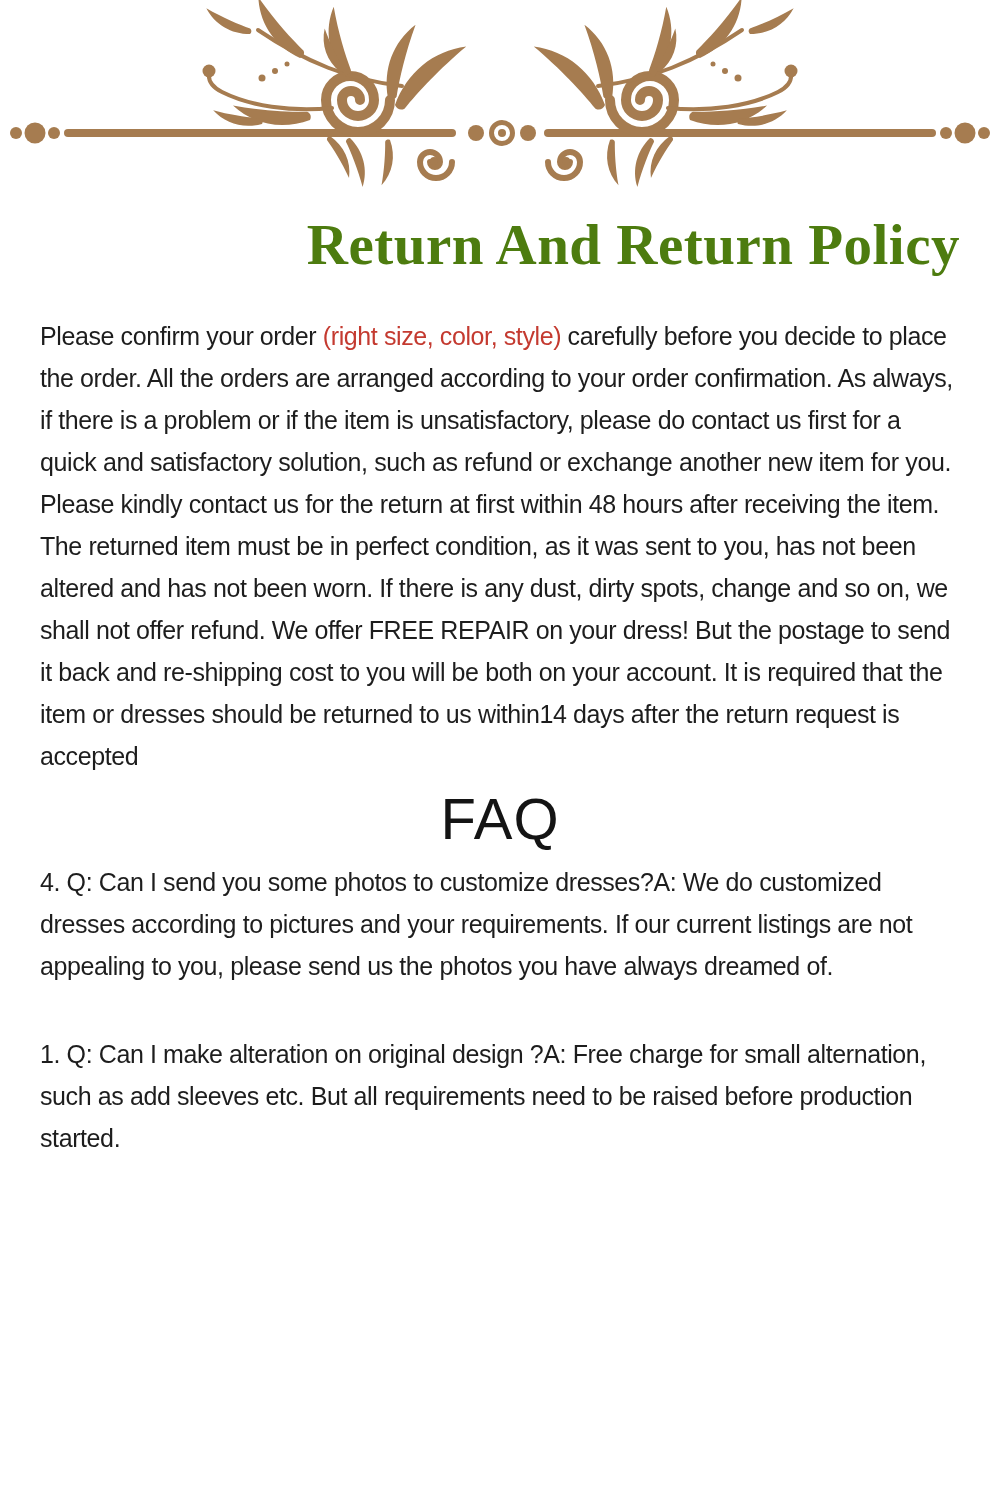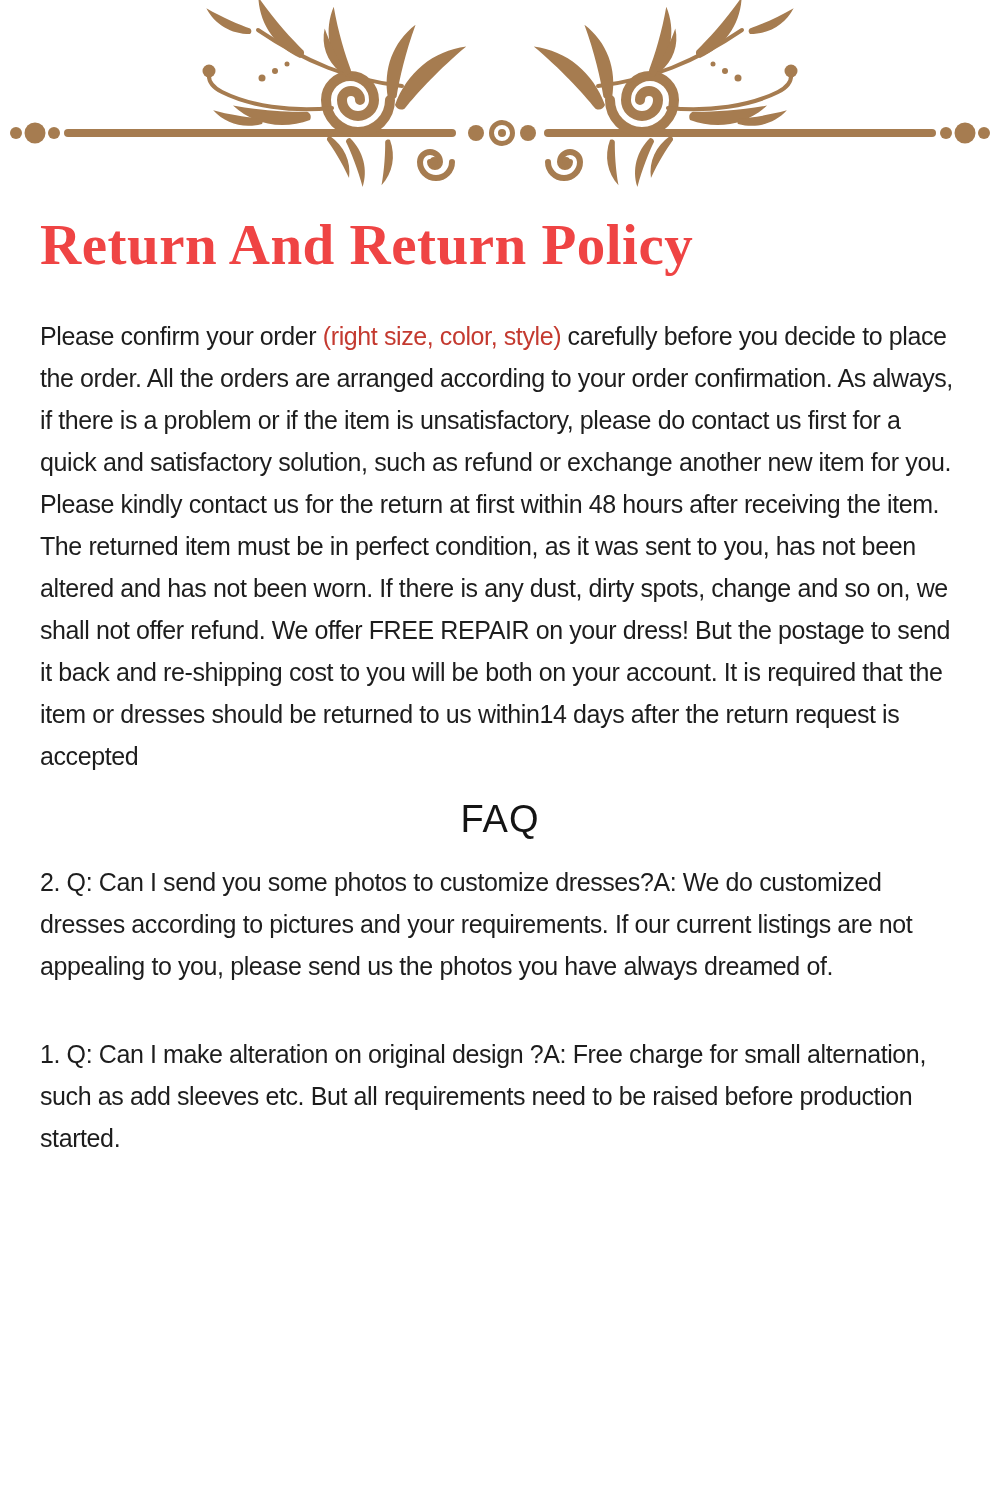--- a/index.html
+++ b/index.html
@@ -19,43 +19,43 @@
     color:var(--text);
   }
   .page{width:1000px;min-height:1509px;overflow:hidden;}
   .ornament{
     width:1000px;height:195px;
     color:var(--ornament);
   }
   .ornament svg{display:block;width:100%;height:100%;}
   h1.title{
     margin:16px 40px 36px 40px;
-    text-align:left;
+    text-align:right;
     font-family:"Liberation Serif","DejaVu Serif",serif;
     font-weight:700;
     font-size:57px;
     line-height:68px;
-    color:#ef4444;
+    color:#4d7c0f;
     letter-spacing:0.5px;
     white-space:nowrap;
   }
   .body-text{
     margin:12px 40px;
     font-size:25px;
     line-height:42px;
     letter-spacing:-0.4px;
     color:var(--text);
     white-space:pre-line;
   }
   .body-text .red{color:var(--accent-red);}
   h2.faq-heading{
     margin:2px 40px 8px 40px;
     text-align:center;
     font-weight:400;
-    font-size:38px;
+    font-size:58px;
     line-height:60px;
     color:#141414;
     letter-spacing:1px;
   }
   .faq-item{margin-bottom:46px;}
   .faq-item:last-child{margin-bottom:0;}
 </style>
 </head>
 <body>
 
@@ -118,16 +118,16 @@
     </svg>
   </div>
 
   <h1 class="title">Return And Return Policy</h1>
 
   <div class="body-text"><span>Please confirm your order </span><span class="red">(right size, color, style)</span><span> carefully before you decide to place the order. All the orders are arranged according to your order confirmation. As always, if there is a problem or if the item is unsatisfactory, please do contact us first for a quick and satisfactory solution, such as refund or exchange another new item for you. Please kindly contact us for the return at first within 48 hours after receiving the item.
 The returned item must be in perfect condition, as it was sent to you, has not been altered and has not been worn. If there is any dust, dirty spots, change and so on, we shall not offer refund. We offer FREE REPAIR on your dress! But the postage to send it back and re-shipping cost to you will be both on your account. It is required that the item or dresses should be returned to us within14 days after the return request is accepted</span></div>
 
   <h2 class="faq-heading">FAQ</h2>
 
-  <div class="body-text faq-item">2. Q: Can I send you some photos to customize dresses?A: We do customized dresses according to pictures and your requirements. If our current listings are not appealing to you, please send us the photos you have always dreamed of.</div>
+  <div class="body-text faq-item">4. Q: Can I send you some photos to customize dresses?A: We do customized dresses according to pictures and your requirements. If our current listings are not appealing to you, please send us the photos you have always dreamed of.</div>
   <div class="body-text faq-item">1. Q: Can I make alteration on original design ?A: Free charge for small alternation, such as add sleeves etc. But all requirements need to be raised before production started.</div>
 
 </div>
 
 </body></html>

